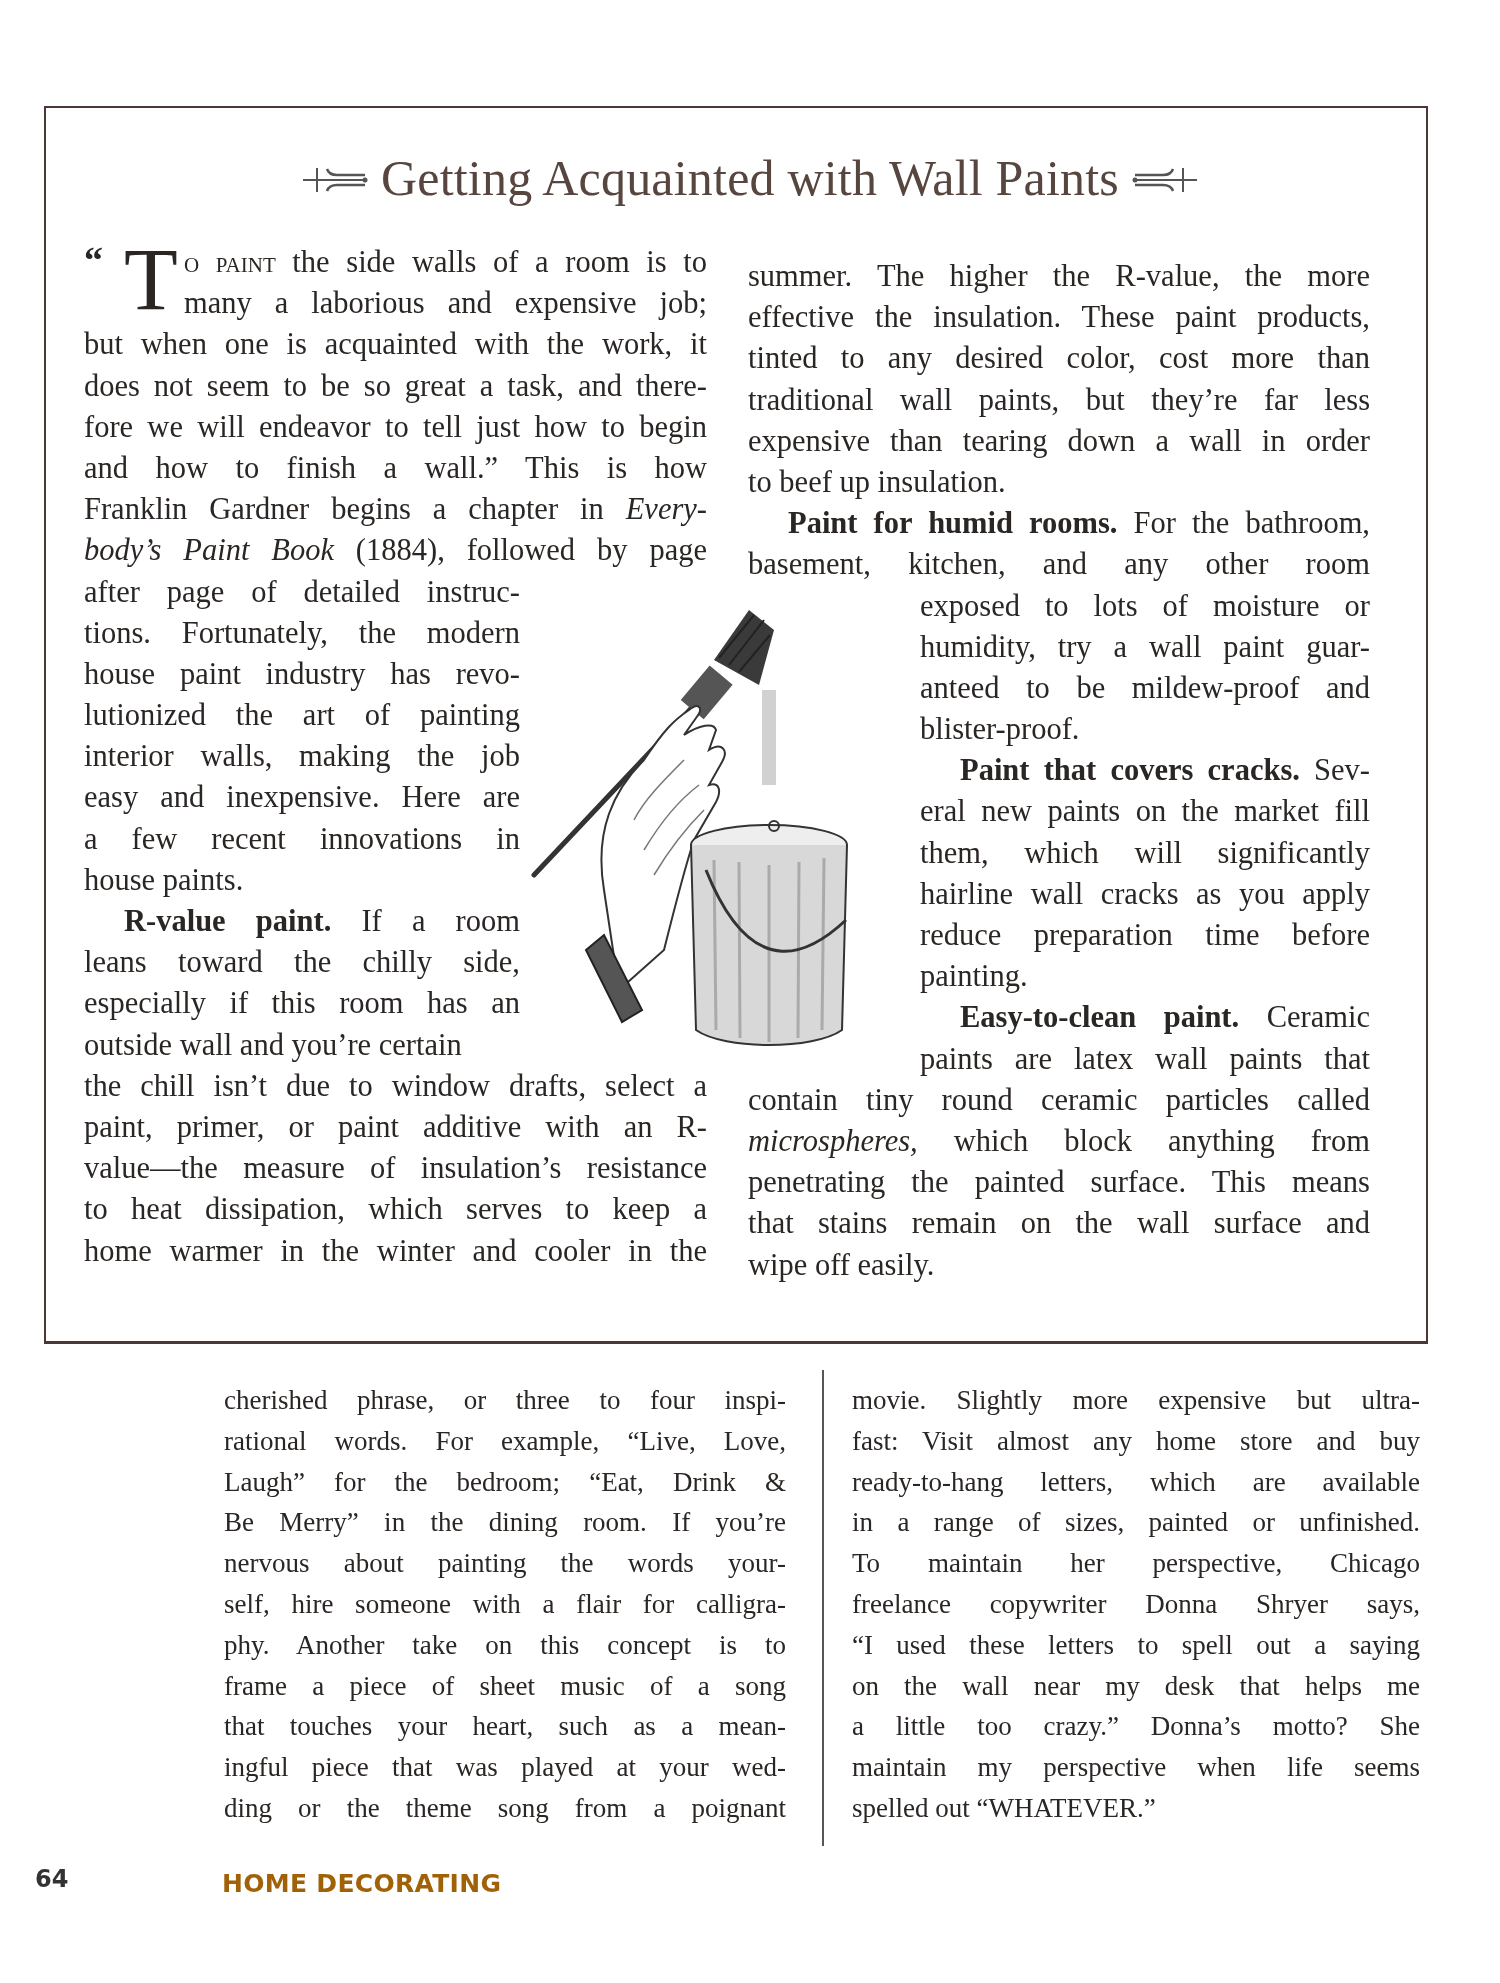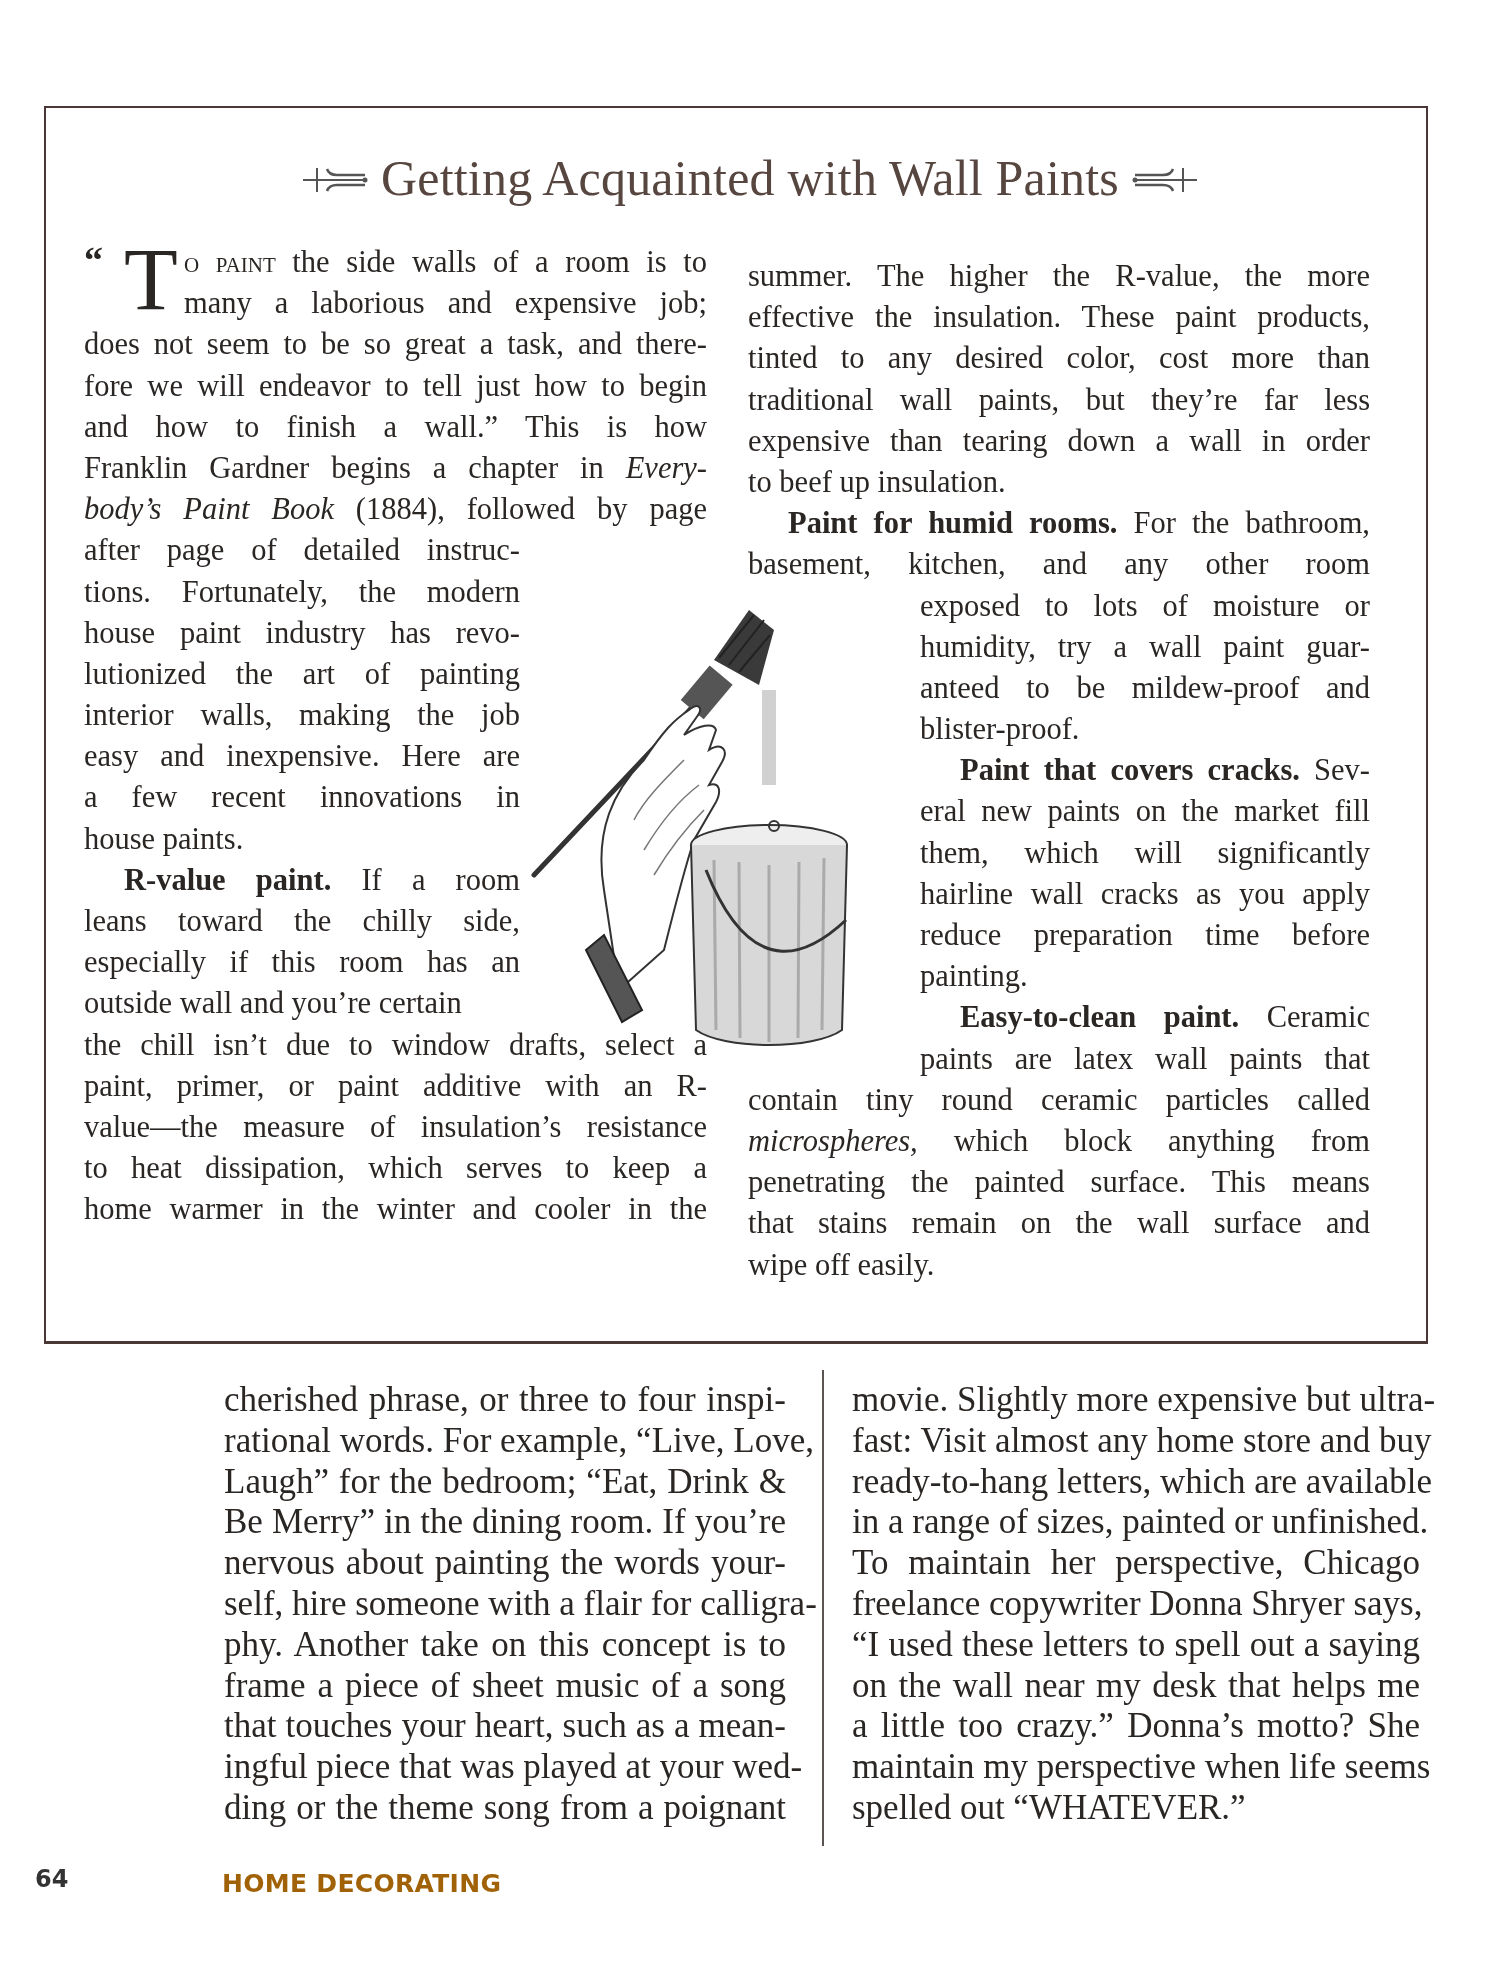--- a/index.html
+++ b/index.html
@@ -22,21 +22,21 @@
   .right-col { left: 748px; top: 256px; width: 622px; }
 
   .dropcap-quote { position: absolute; left: 0; top: -2px; font-size: 38px; font-weight: bold; letter-spacing: -3px; }
   .dropcap { position: absolute; left: 40px; top: -6px; font-size: 88px; line-height: 88px; }
   .smallcaps { font-variant: small-caps; }
   b { font-weight: bold; }
   i { font-style: italic; }
 
   .illustration { position: absolute; left: 524px; top: 590px; width: 380px; height: 470px; }
 
-  .body-col { position: absolute; font-size: 35px; line-height: 40.8px; }
+  .body-col { position: absolute; font-size: 27px; line-height: 40.8px; }
   .body-col .line { display: block; text-align: justify; text-align-last: justify; height: 40.8px; white-space: nowrap; }
   .body-col .line.last { text-align-last: left; }
   .bottom-left { left: 224px; top: 1380px; width: 562px; }
   .bottom-right { left: 852px; top: 1380px; width: 568px; }
   .col-divider { position: absolute; left: 822px; top: 1370px; width: 2px; height: 476px; background: #5a5452; }
 
   .page-number { position: absolute; left: 35px; top: 1865px; font-family: "DejaVu Sans", "Liberation Sans", sans-serif;
                  font-weight: bold; font-size: 24px; color: #333; }
   .section-name { position: absolute; left: 222px; top: 1869px; font-family: "DejaVu Sans", "Liberation Sans", sans-serif;
                   font-weight: bold; font-size: 25px; color: #a16207; letter-spacing: 0.3px; }
@@ -60,20 +60,21 @@
     <path d="M26 28 q2 -6 10 -6 h28" fill="none" stroke="#555" stroke-width="2.5"></path>
     <circle cx="64" cy="17" r="2.5" fill="#555"></circle>
   </svg>
 </div>
 
 <div class="col left-col">
   <span class="dropcap-quote">“</span>
   <span class="dropcap">T</span>
   <span class="line" style="padding-left:100px"><span class="smallcaps">o paint</span> <span>the side walls of a room is to</span></span>
   <span class="line" style="padding-left:100px">many a laborious and expensive job;</span>
+  <span class="line">but when one is acquainted with the work, it</span>
   <span class="line">does not seem to be so great a task, and there-</span>
   <span class="line">fore we will endeavor to tell just how to begin</span>
   <span class="line">and how to finish a wall.” This is how</span>
   <span class="line"><span>Franklin Gardner begins a chapter in</span> <i>Every-</i></span>
   <span class="line"><i>body’s Paint Book</i> <span>(1884), followed by page</span></span>
   <div style="width:436px">
     <span class="line">after page of detailed instruc-</span>
     <span class="line">tions. Fortunately, the modern</span>
     <span class="line">house paint industry has revo-</span>
     <span class="line">lutionized the art of painting</span>

